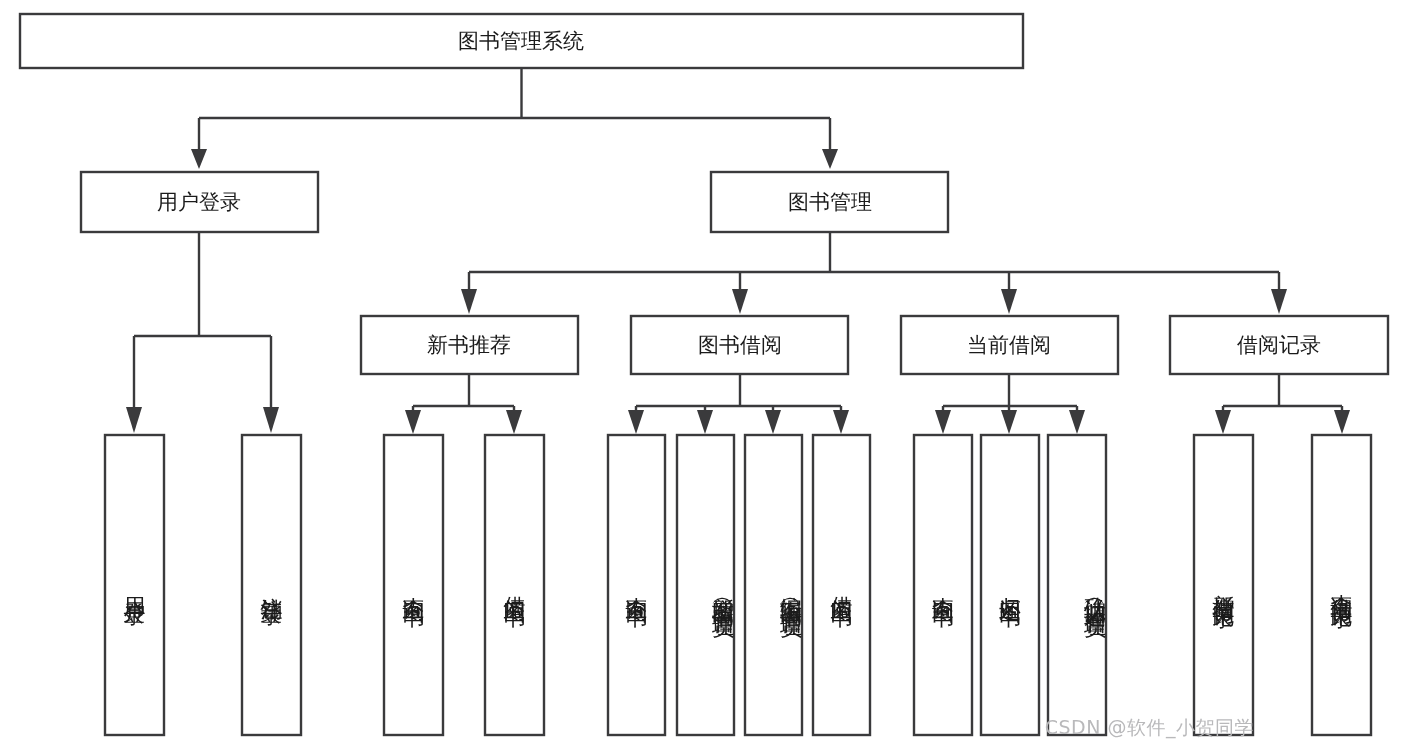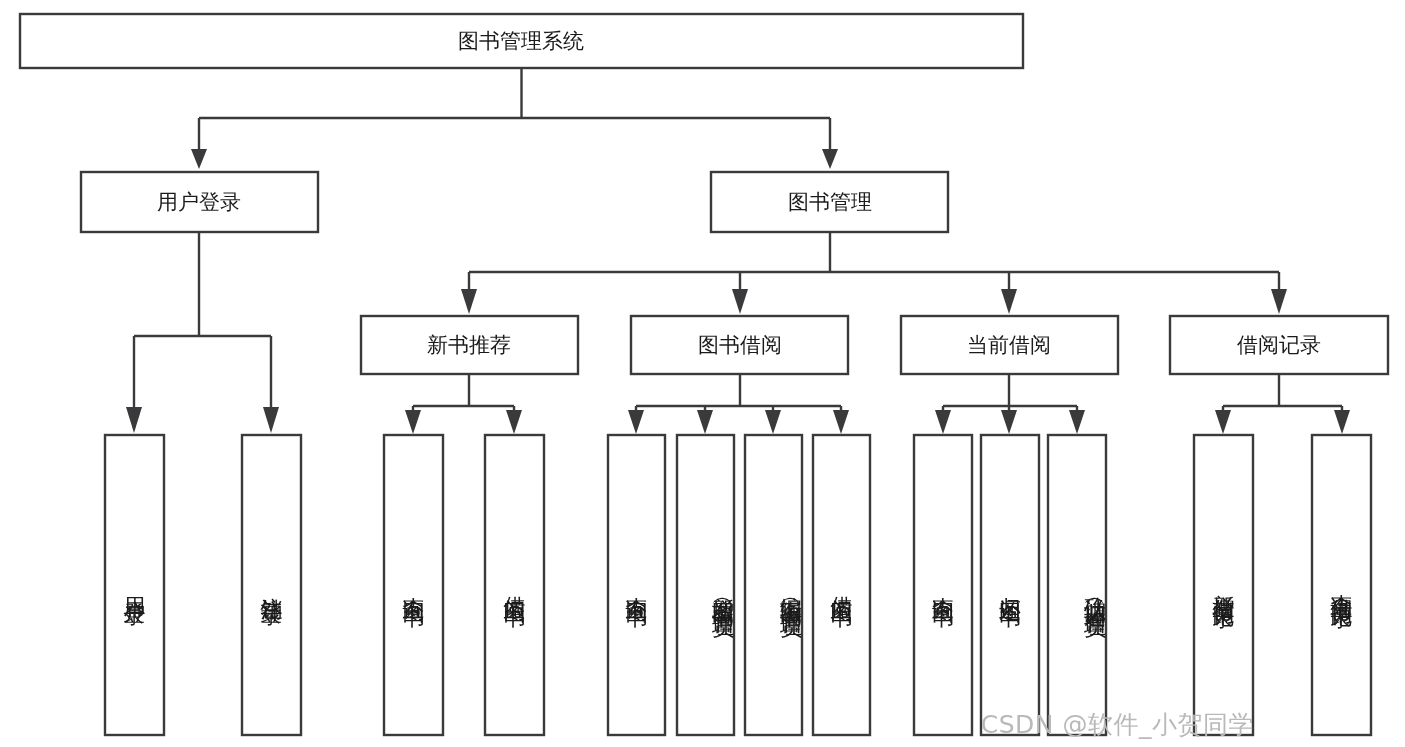--- a/index.html
+++ b/index.html
@@ -63,21 +63,21 @@
     align-items: center;
     justify-content: center;
     white-space: nowrap;
     pointer-events: none;
   }
   .watermark {
     position: absolute;
     right: 14px;
     bottom: 6px;
     font-family: "DejaVu Sans", "Liberation Sans", sans-serif;
-    font-size: 25px;
+    font-size: 19px;
     color: #b9b9bb;
     letter-spacing: 0.5px;
     white-space: nowrap;
   }
 </style>
 </head>
 <body>
 
 <div id="diagram-root">
 

